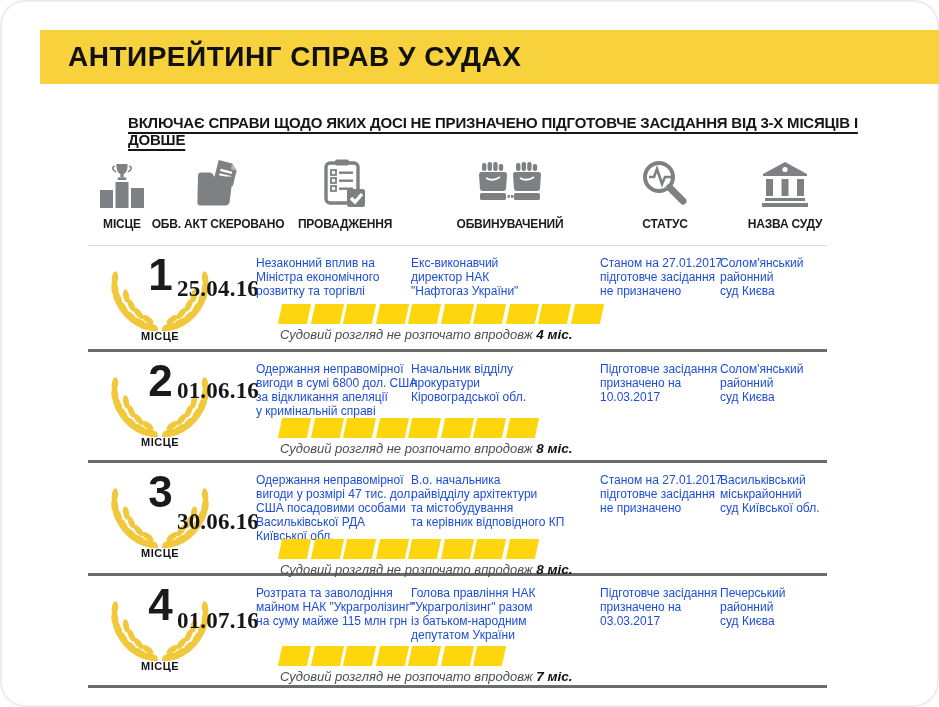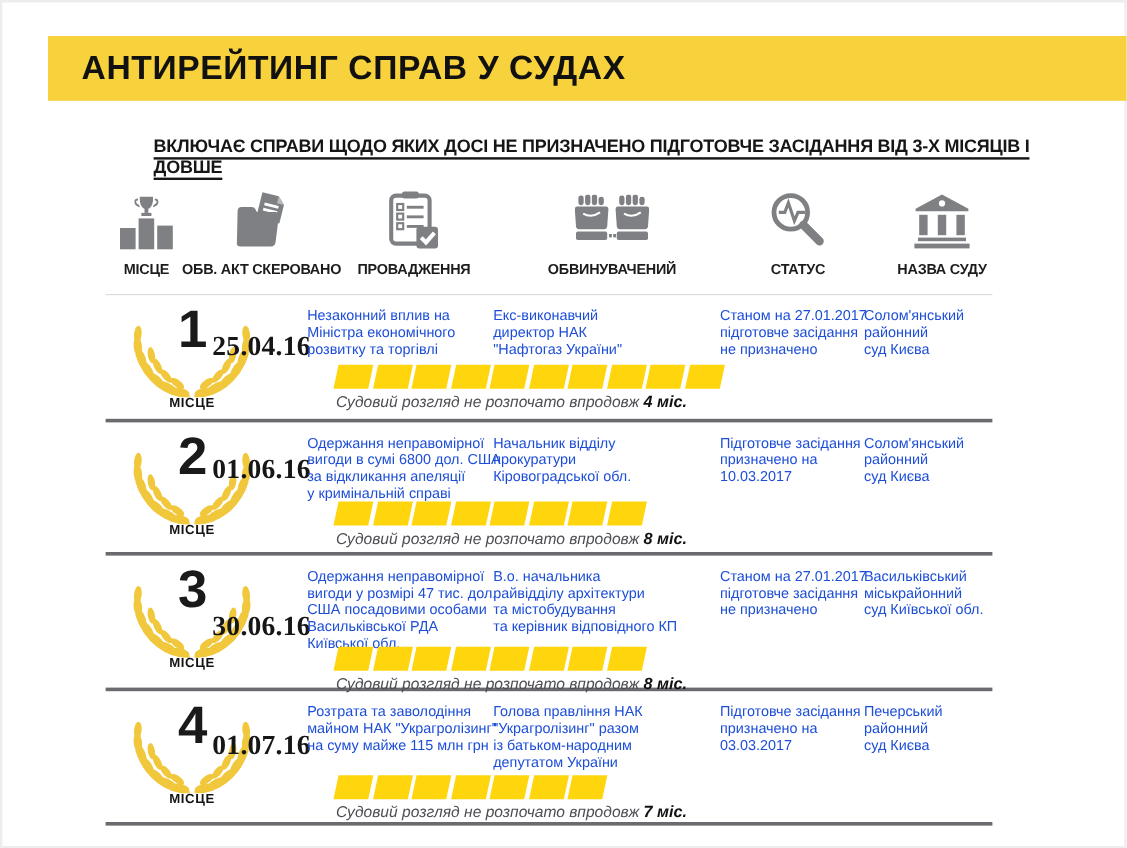--- a/index.html
+++ b/index.html
@@ -1,19 +1,20 @@
 <!DOCTYPE html>
 <html lang="uk"><head>
 <meta charset="utf-8">
 <style>
   html,body{margin:0;padding:0;background:#ffffff;}
   .page{
     position:relative;width:939px;height:707px;background:#ffffff;overflow:hidden;
     font-family:"Liberation Sans","DejaVu Sans",sans-serif;color:#1a1a1a;
     box-shadow:inset 0 0 0 2px #ededed;
+    border-radius:25px;
   }
   
   .title-bar{position:absolute;left:40px;right:0;top:30px;height:54px;background:#F8D23C;}
   .title-bar h1{margin:0;padding-left:28px;line-height:54px;font-size:28px;font-weight:bold;
     letter-spacing:.5px;color:#111;}
   .subtitle{position:absolute;left:88px;top:114px;width:790px;font-size:15px;font-weight:bold;
     letter-spacing:-.2px;color:#161616;text-decoration:underline;text-underline-offset:4px;
     text-decoration-thickness:2px;margin-left:40px;}
   
   .thead{position:absolute;left:88px;top:156px;width:739px;height:88px;}

